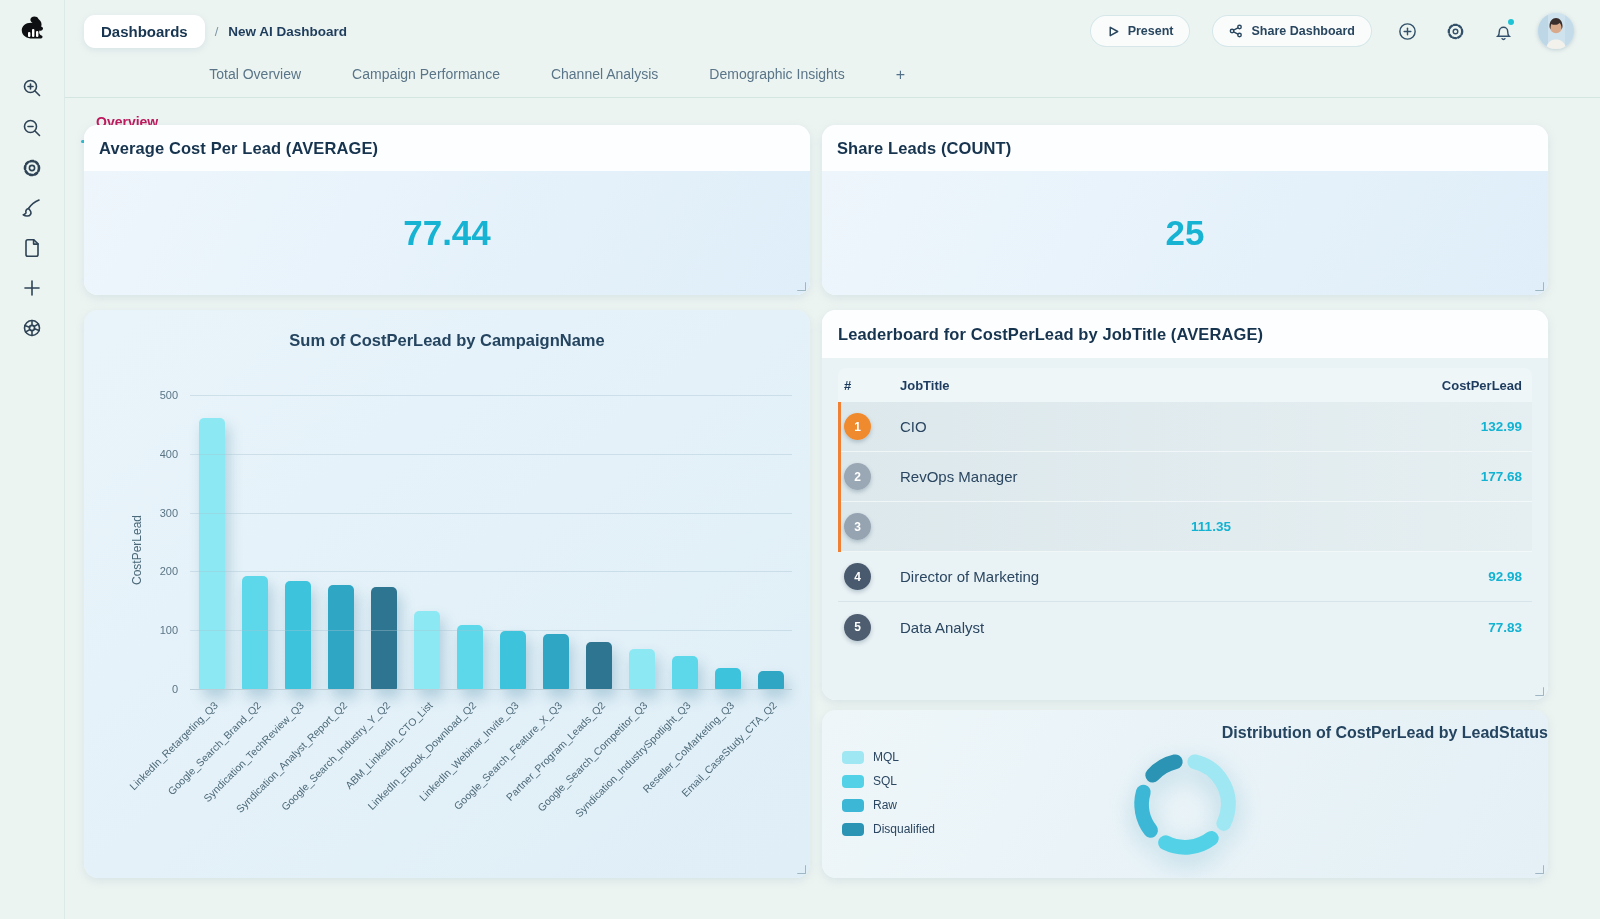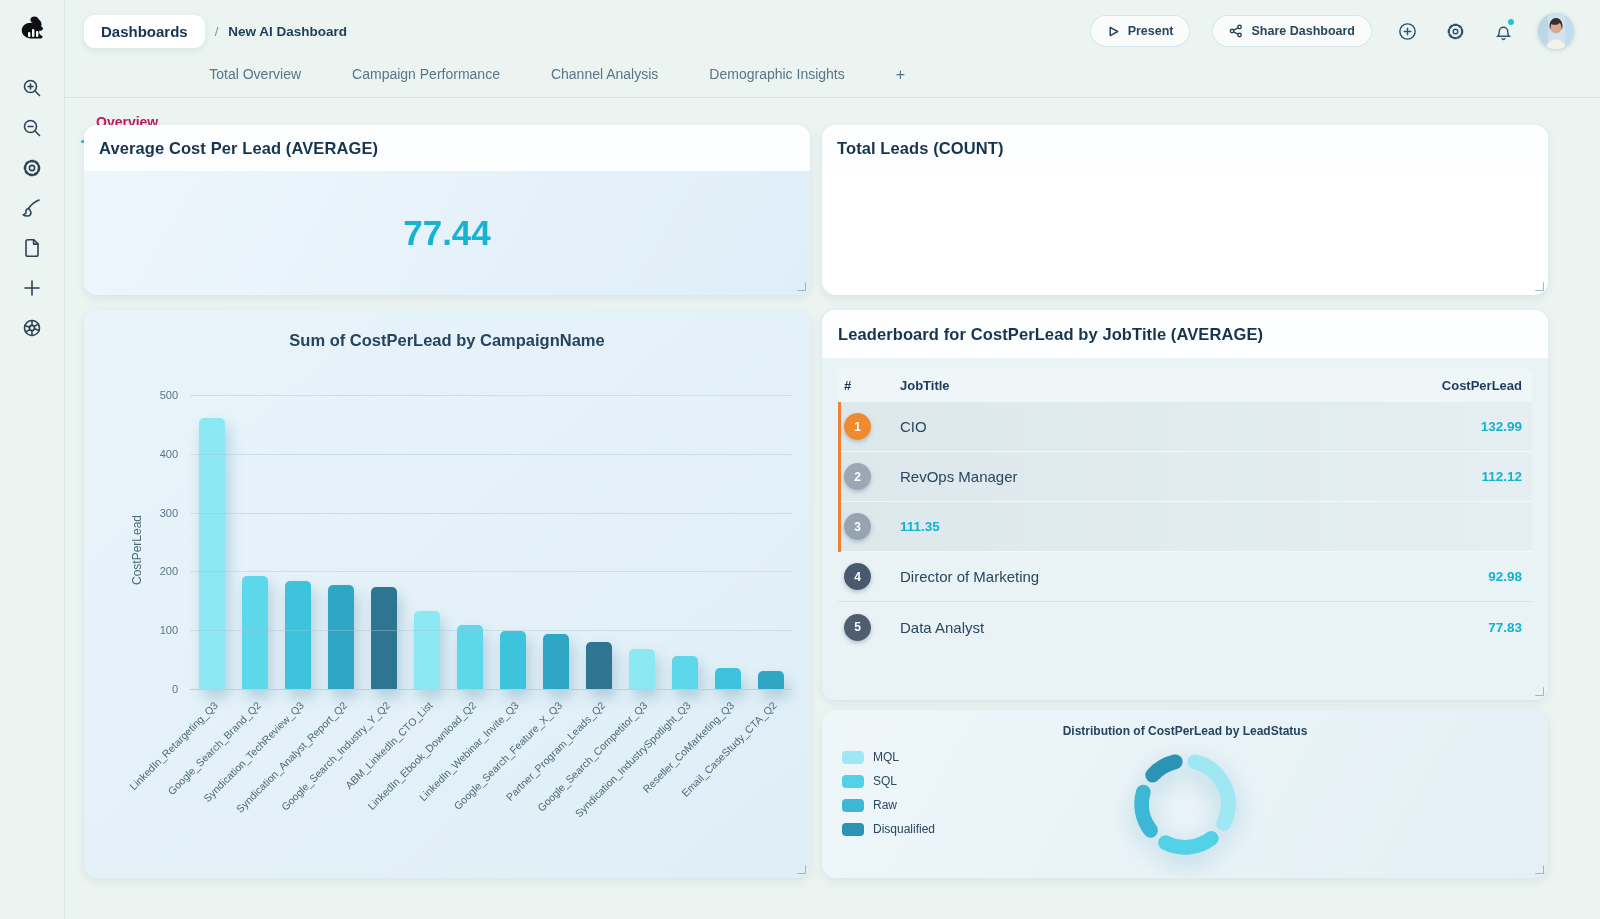--- a/index.html
+++ b/index.html
@@ -101,24 +101,24 @@
   .lb-rows-top { border-left:3px solid #f08033;
     background:linear-gradient(90deg,#dde8ec,#e5eff2); }
   .lb-row { display:grid; grid-template-columns:56px 1fr auto; align-items:center;
     height:50px; padding:0 10px 0 3px; cursor:pointer; }
   .lb-rows-top .lb-row { border-bottom:1px solid rgba(255,255,255,.55); }
   .lb-rows-rest .lb-row { border-bottom:1px solid rgba(150,180,195,.22); padding-left:6px; }
   .lb-rows-rest .lb-row:last-child { border-bottom:none; }
   .rank-badge { width:27px; height:27px; border-radius:50%; color:#fff; font-size:12px; font-weight:bold;
     display:flex; align-items:center; justify-content:center; box-shadow:0 2px 4px rgba(60,90,110,.3); }
   .lb-job { font-size:15px; color:#2a4660; }
-  .lb-val { font-size:13.5px; font-weight:bold; color:#12b2d2; text-align:left; }
+  .lb-val { font-size:13.5px; font-weight:bold; color:#12b2d2; text-align:center; }
   
   .donut-card { height:168px; background:linear-gradient(120deg,#eef6f9,#e4f0f6); }
-  .donut-title { text-align:center; margin-top:14px; font-size:12px; font-weight:600; color:#24445f; }
+  .donut-title { text-align:right; margin-top:14px; font-size:16px; font-weight:600; color:#24445f; }
   .legend { position:absolute; left:20px; top:40px; display:flex; flex-direction:column; gap:10px; }
   .legend-item { display:flex; align-items:center; gap:9px; }
   .legend-swatch { width:22px; height:13px; border-radius:4px; }
   .legend-label { font-size:12px; color:#2a4660; }
   .donut-wrap { position:absolute; left:50%; top:30px; transform:translateX(-50%); }
   .donut-wrap svg { filter:drop-shadow(0 8px 12px rgba(80,160,190,.35)); }
 </style>
 </head>
 <body>
 
@@ -254,21 +254,24 @@
       <div class="kpi-head">
           <span class="kpi-title">Average Cost Per Lead (AVERAGE)</span>
         </div>
       <div class="kpi-body">
           <span class="kpi-value">77.44</span>
         </div>
       <div class="corner"></div>
     </div>
     <div class="card kpi-card">
       <div class="kpi-head">
-          <span class="kpi-title">Total Leads (COUNT)</span>
+          <span class="kpi-title">Share Leads (COUNT)</span>
+        </div>
+      <div class="kpi-body">
+          <span class="kpi-value">25</span>
         </div>
       <div class="corner"></div>
     </div>
   </div>
 
   <div class="grid-row row2">
 
     <div class="card chart-card">
       <div class="chart-title">Sum of CostPerLead by CampaignName</div>
       <div class="bar-plot">
@@ -361,21 +364,21 @@
           </div>
           <div class="lb-rows-top">
               <div class="lb-row">
                 <div class="rank-badge" style="background: linear-gradient(160deg, rgb(240, 138, 46), rgb(240, 138, 46));">1</div>
                 <span class="lb-job">CIO</span>
                 <span class="lb-val">132.99</span>
               </div>
               <div class="lb-row">
                 <div class="rank-badge" style="background: linear-gradient(160deg, rgb(154, 167, 180), rgb(154, 167, 180));">2</div>
                 <span class="lb-job">RevOps Manager</span>
-                <span class="lb-val">112.12</span>
+                <span class="lb-val">177.68</span>
               </div>
               <div class="lb-row">
                 <div class="rank-badge" style="background: linear-gradient(160deg, rgb(150, 163, 177), rgb(150, 163, 177));">3</div>
                 <span class="lb-val">111.35</span>
               </div>
             </div>
           <div class="lb-rows-rest">
               <div class="lb-row">
                 <div class="rank-badge" style="background: linear-gradient(160deg, rgb(74, 90, 110), rgb(74, 90, 110));">4</div>
                 <span class="lb-job">Director of Marketing</span>

